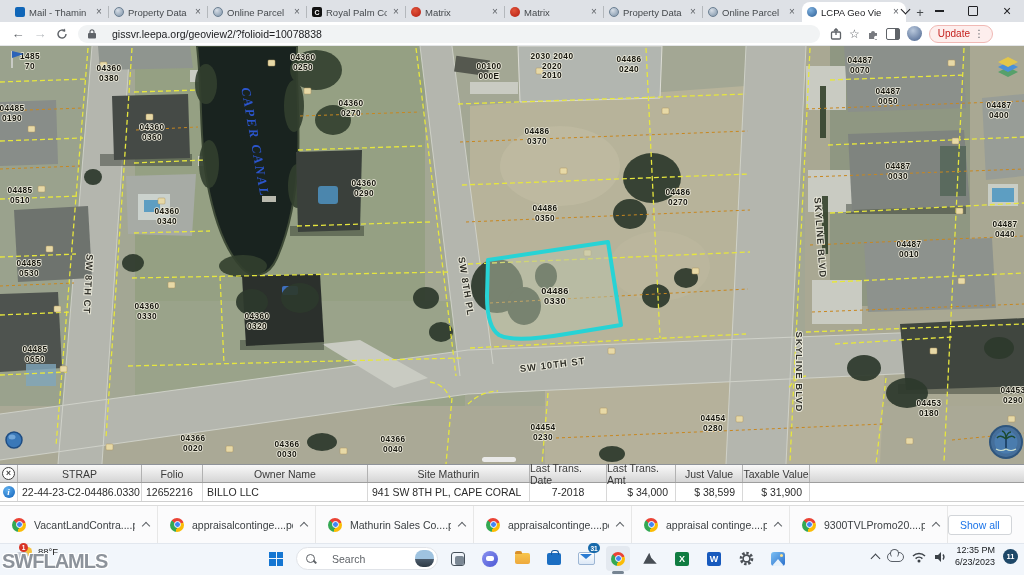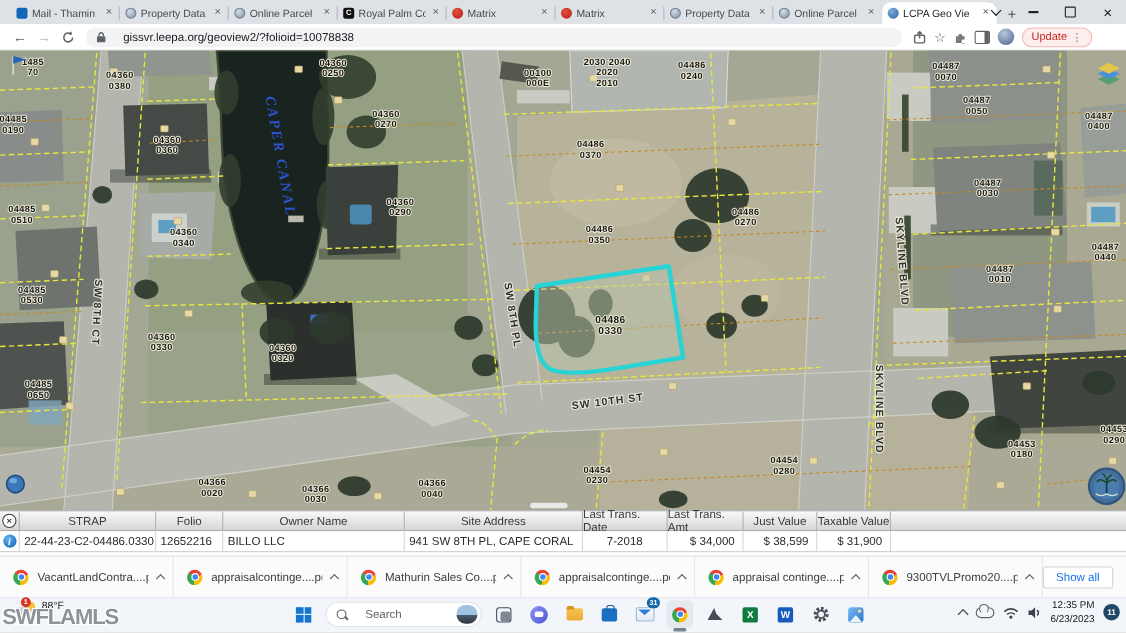--- a/index.html
+++ b/index.html
@@ -502,21 +502,21 @@
 </div>
 
 <div class="datatable">
   <div class="thead">
     <div class="th w-icon">
         <span class="close-circ"></span>
       </div>
     <div class="th w-strap">STRAP</div>
     <div class="th w-folio">Folio</div>
     <div class="th w-owner">Owner Name</div>
-    <div class="th w-site">Site Address</div>
+    <div class="th w-site">Site Mathurin</div>
     <div class="th w-ltd">Last Trans. Date</div>
     <div class="th w-lta">Last Trans. Amt</div>
     <div class="th w-jv">Just Value</div>
     <div class="th w-tv">Taxable Value</div>
     <div class="th w-fill"></div>
   </div>
   <div class="trow">
     <div class="td w-icon">
         <span class="info-circ"></span>
       </div>

